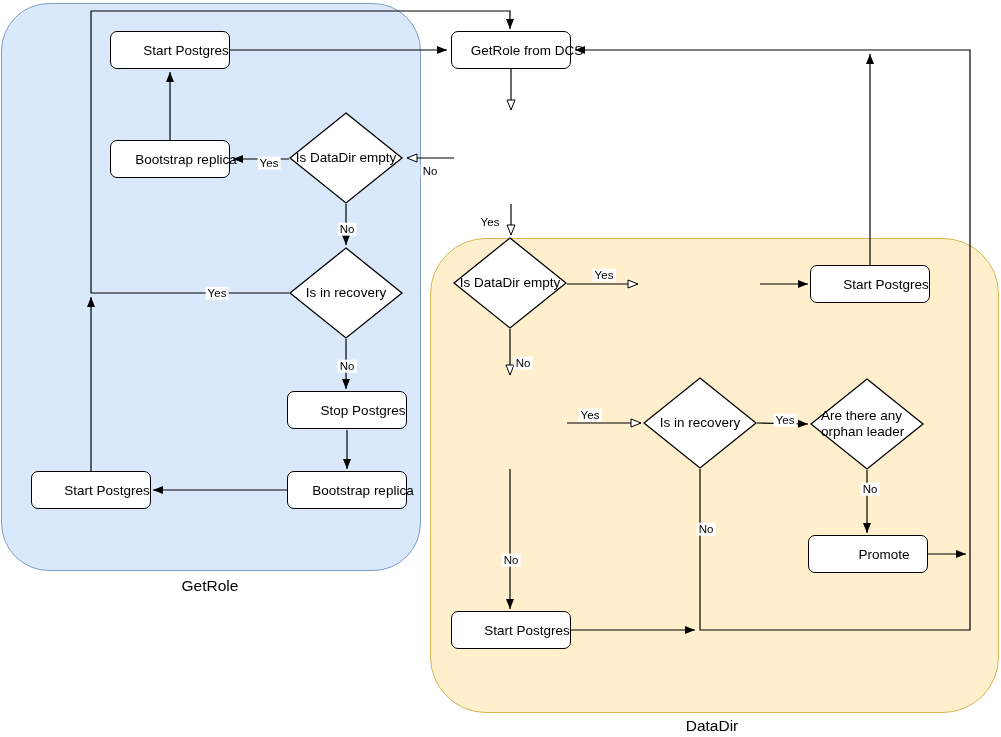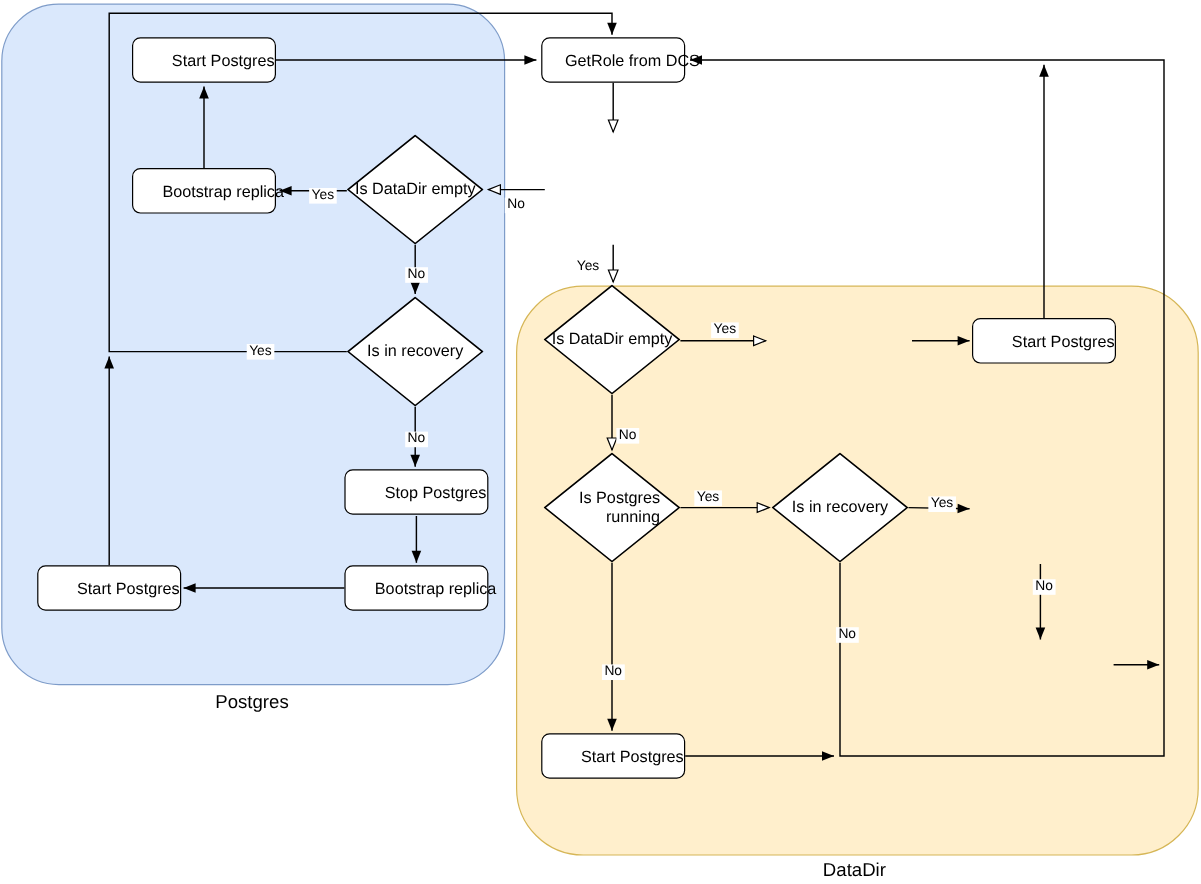--- a/index.html
+++ b/index.html
@@ -15,35 +15,35 @@
   .pbox{
     position:absolute;width:120px;height:38px;background:#ffffff;border:1px solid #000;
     border-radius:7px;display:flex;align-items:center;justify-content:center;
     font-size:13.5px;text-align:center;z-index:3;white-space:nowrap;box-sizing:border-box;padding-left:32px;
   }
   .diamond{
     position:absolute;width:114px;height:92px;z-index:3;
     display:flex;align-items:center;justify-content:center;
   }
   .diamond>svg{position:absolute;left:0;top:0;}
-  .dlabel{position:relative;font-size:13.5px;line-height:1.15;text-align:right;max-width:102px;z-index:1;}
+  .dlabel{position:relative;font-size:13.5px;line-height:1.15;text-align:left;max-width:102px;z-index:1;}
   .elabel{
     position:absolute;transform:translate(-50%,-50%);font-size:11.5px;line-height:1.1;
     background:#ffffff;padding:0 2px;z-index:4;white-space:nowrap;
   }
 </style>
 </head>
 <body>
 
 <div class="canvas">
 
   <div class="region replica" style="background-color: rgb(218, 232, 252); border-color: rgb(126, 156, 201);"></div>
   <div class="region leader" style="background-color: rgb(255, 239, 204); border-color: rgb(214, 182, 86);"></div>
 
-  <div class="rlabel" style="left:210px;top:586px">Postgres</div>
+  <div class="rlabel" style="left:210px;top:586px">GetRole</div>
   <div class="rlabel" style="left:712px;top:726px">DataDir</div>
 
   <svg class="edges" width="1001" height="737">
     <defs>
       <marker id="af" markerUnits="userSpaceOnUse" markerWidth="13" markerHeight="12" refX="11" refY="5" orient="auto">
         <path d="M1,1 L11,5 L1,9 Z" fill="#000"></path>
       </marker>
       <marker id="ao" markerUnits="userSpaceOnUse" markerWidth="13" markerHeight="12" refX="11" refY="5" orient="auto">
         <path d="M1,1 L11,5 L1,9 Z" fill="#fff" stroke="#000" stroke-width="1"></path>
       </marker>
@@ -75,51 +75,52 @@
     </g>
   </svg>
 
   <div class="pbox" style="left:110px;top:31px">Start Postgres</div>
   <div class="pbox" style="left:110px;top:140px">Bootstrap replica</div>
   <div class="pbox" style="left:451px;top:31px">GetRole from DCS</div>
   <div class="pbox" style="left:287px;top:391px">Stop Postgres</div>
   <div class="pbox" style="left:287px;top:471px">Bootstrap replica</div>
   <div class="pbox" style="left:31px;top:471px">Start Postgres</div>
   <div class="pbox" style="left:810px;top:265px">Start Postgres</div>
+  <div class="pbox" style="left:808px;top:535px">Promote</div>
   <div class="pbox" style="left:451px;top:611px">Start Postgres</div>
 
   <div class="diamond" style="left:289px;top:112px">
     <svg width="114" height="92">
         <polygon points="57,1 113,46 57,91 1,46" fill="#fff" stroke="#000" stroke-width="1.3"></polygon>
       </svg>
     <span class="dlabel">Is DataDir empty</span>
   </div>
   <div class="diamond" style="left:289px;top:247px">
     <svg width="114" height="92">
         <polygon points="57,1 113,46 57,91 1,46" fill="#fff" stroke="#000" stroke-width="1.3"></polygon>
       </svg>
     <span class="dlabel">Is in recovery</span>
   </div>
   <div class="diamond" style="left:453px;top:237px">
     <svg width="114" height="92">
         <polygon points="57,1 113,46 57,91 1,46" fill="#fff" stroke="#000" stroke-width="1.3"></polygon>
       </svg>
     <span class="dlabel">Is DataDir empty</span>
   </div>
-  <div class="diamond" style="left:453px;top:377px">
-    <svg width="114" height="92">
-        <polygon points="57,1 113,46 57,91 1,46" fill="#fff" stroke="#000" stroke-width="1.3"></polygon>
-      </svg>
-    <span class="dlabel" style="max-width:80px">Is Postgres running</span>
-  </div>
   <div class="diamond" style="left:643px;top:377px">
     <svg width="114" height="92">
         <polygon points="57,1 113,46 57,91 1,46" fill="#fff" stroke="#000" stroke-width="1.3"></polygon>
       </svg>
     <span class="dlabel">Is in recovery</span>
+  </div>
+  <div class="diamond" style="left:810px;top:378px">
+    <svg width="114" height="92">
+        <polygon points="57,1 113,46 57,91 1,46" fill="#fff" stroke="#000" stroke-width="1.3"></polygon>
+      </svg>
+    <span class="dlabel" style="max-width:92px">Are there any orphan leader</span>
   </div>
 
   <div class="elabel" style="left:430px;top:171px">No</div>
   <div class="elabel" style="left:269px;top:163px">Yes</div>
   <div class="elabel" style="left:347px;top:229px">No</div>
   <div class="elabel" style="left:217px;top:293px">Yes</div>
   <div class="elabel" style="left:347px;top:366px">No</div>
   <div class="elabel" style="left:490px;top:222px">Yes</div>
   <div class="elabel" style="left:604px;top:275px">Yes</div>
   <div class="elabel" style="left:523px;top:363px">No</div>

